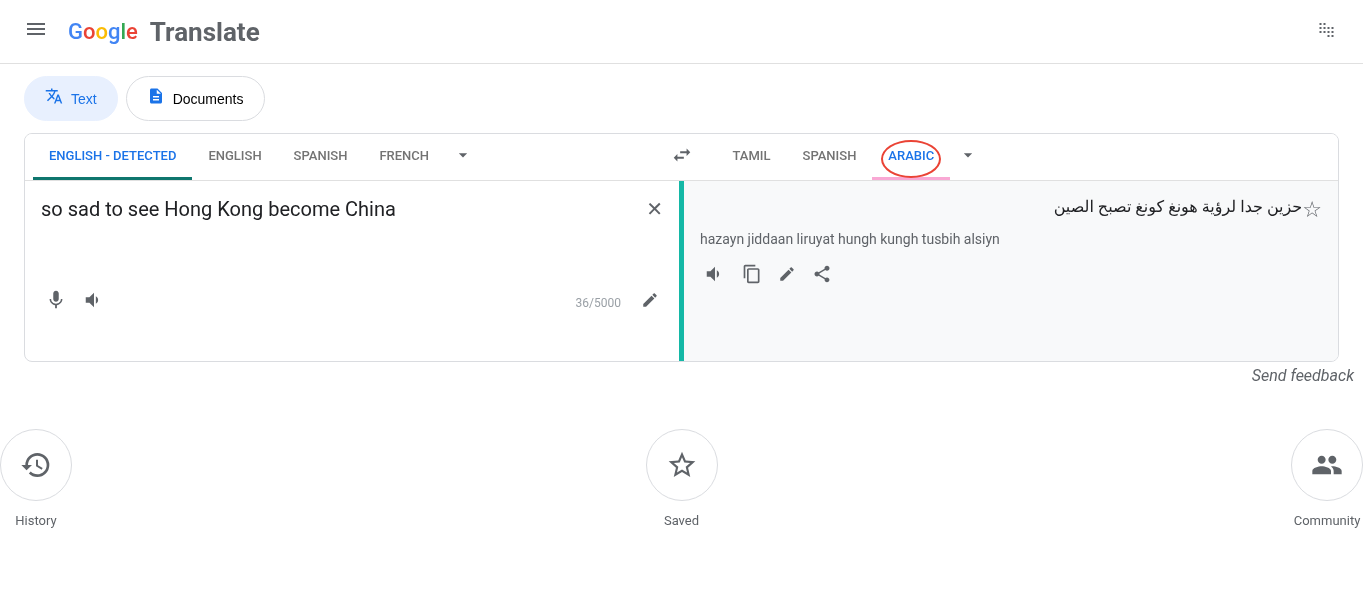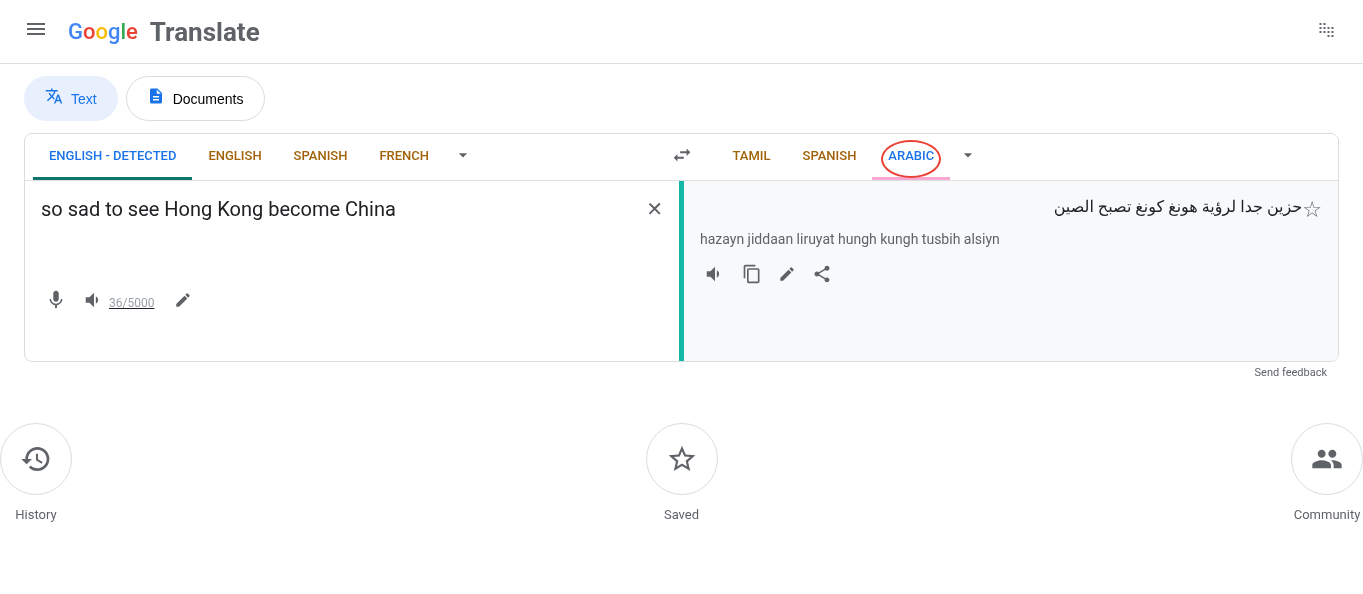--- a/index.html
+++ b/index.html
@@ -96,21 +96,21 @@
     .lang-tab-group {
       display: flex;
       align-items: center;
       flex: 1;
       padding: 0 8px;
     }
     .lang-tab {
       padding: 14px 16px;
       font-size: 13px;
       font-weight: 500;
-      color: #a16207;
+      color: #737373;
       cursor: pointer;
       border-bottom: 3px solid transparent;
       white-space: nowrap;
     }
     .lang-tab.detected {
       color: #1a73e8;
       border-bottom: 3px solid #0f766e;
     }
     .lang-more-btn {
       background: none;
@@ -175,22 +175,22 @@
       border: none;
       outline: none;
       resize: none;
       font-family: inherit;
       width: 100%;
       min-height: 80px;
     }
     .source-bottom {
       display: flex;
       align-items: center;
+      justify-content: space-between;
       margin-top: 8px;
-      text-decoration: underline;
     }
     .source-icons {
       display: flex;
       gap: 8px;
     }
     .icon-btn {
       background: none;
       border: none;
       cursor: pointer;
       color: #5f6368;
@@ -245,23 +245,24 @@
     }
     .target-bottom {
       display: flex;
       align-items: center;
       gap: 8px;
     }
 
     
     .send-feedback {
       text-align: right;
-      padding: 4px 36px;
-      font-size: 11px;
-      color: #5f6368;
+      padding: 4px 9px;
+      font-size: 16px;
+      color: #5f6368;
+      font-style: italic;
     }
     .send-feedback a {
       color: #5f6368;
       text-decoration: none;
       cursor: pointer;
     }
 
     
     .bottom-icons {
       display: flex;

